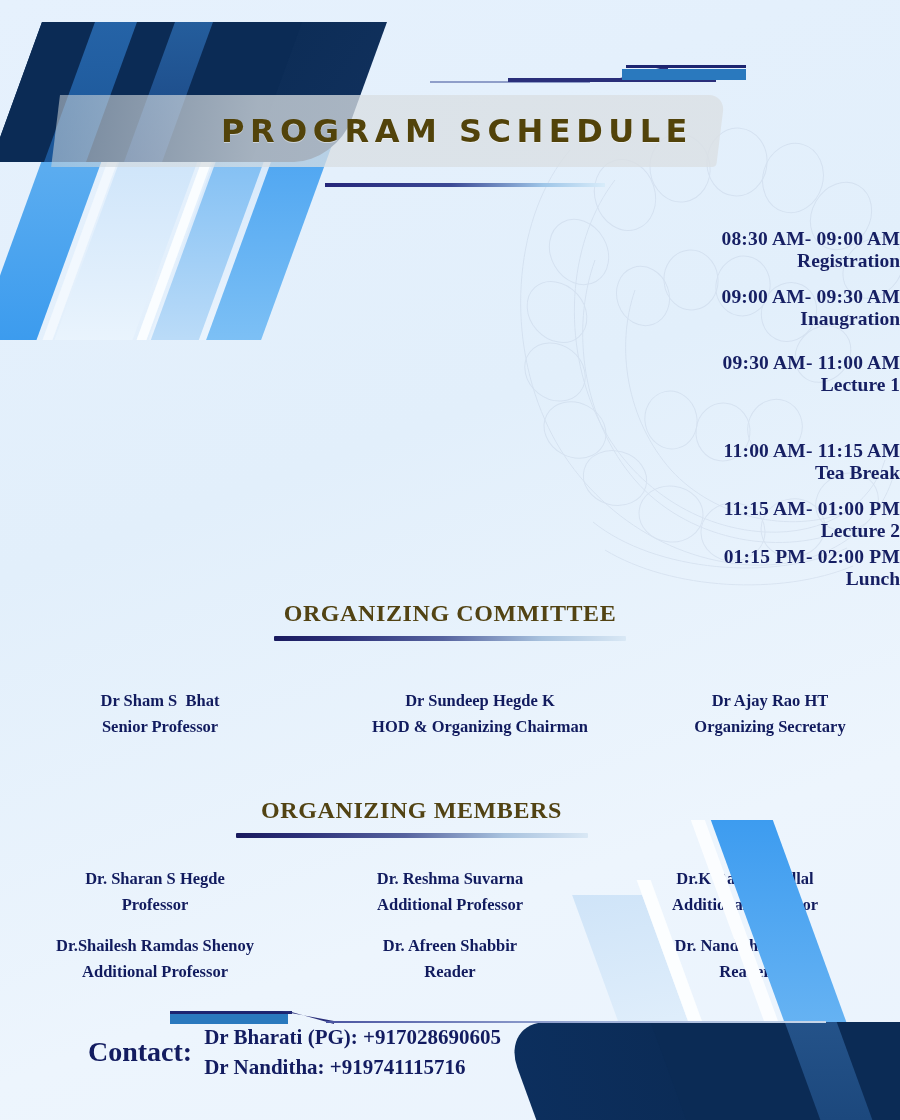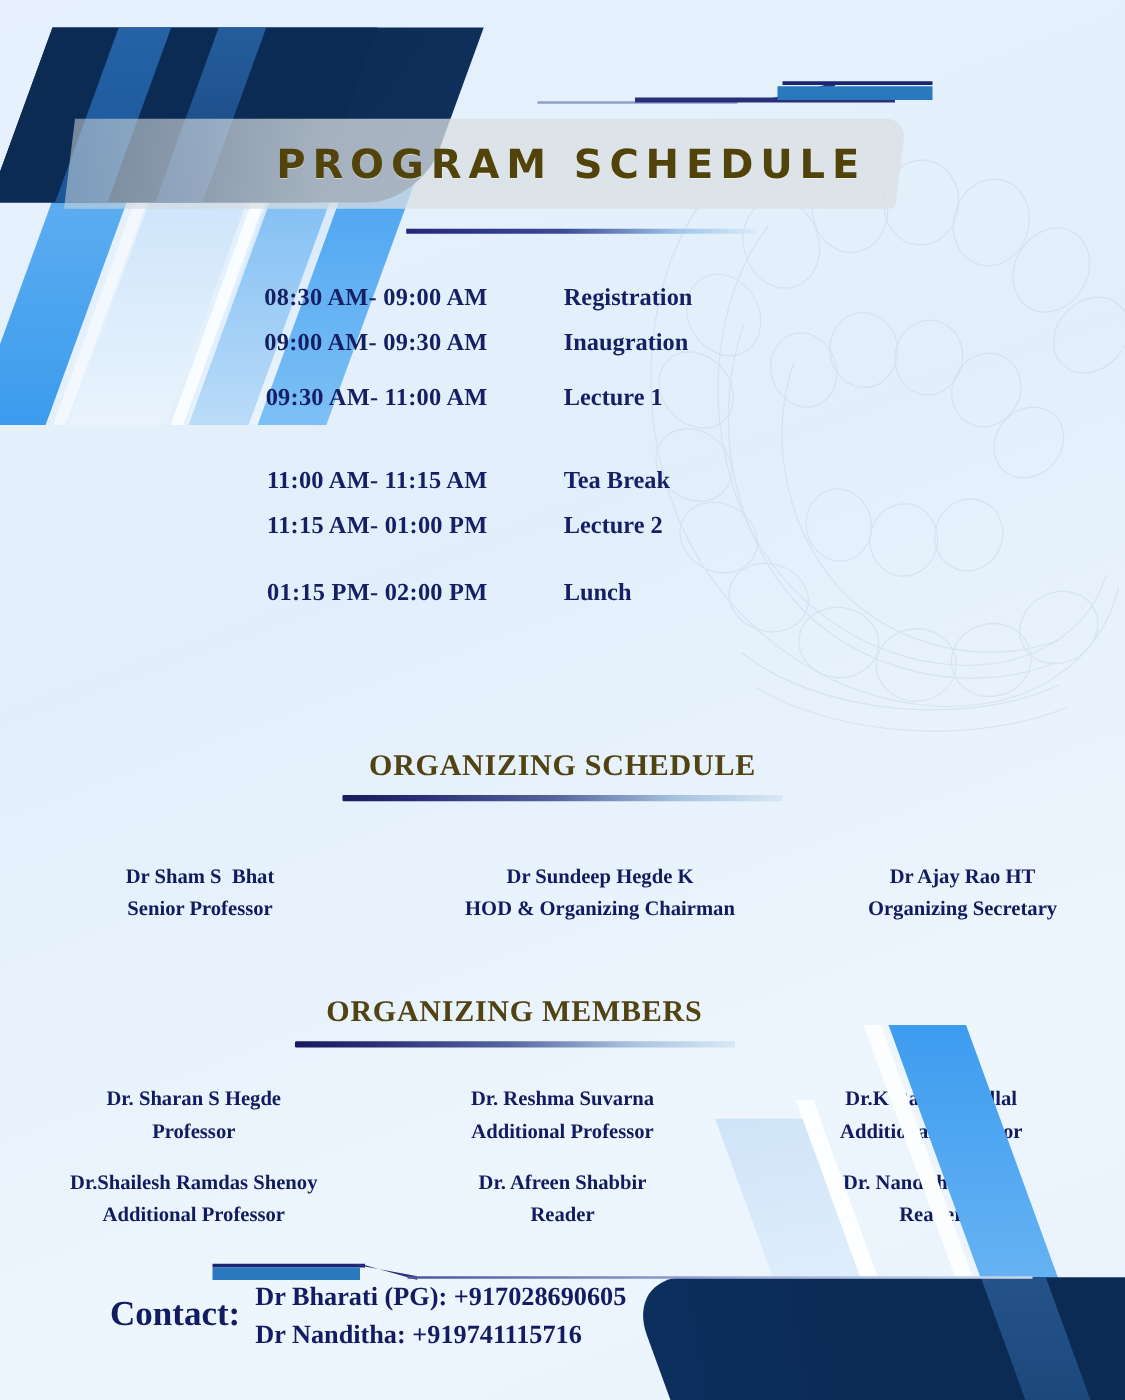--- a/index.html
+++ b/index.html
@@ -112,21 +112,21 @@
   #step-bot{position:absolute;left:170px;top:1008px;width:660px;height:22px;}
   #step-bot .bar-blue{position:absolute;left:0;top:6px;width:118px;height:10px;background:#2a79be;}
   #step-bot .cap{position:absolute;left:0;top:3px;width:122px;height:3px;background:#1d2570;}
   #step-bot .slant{position:absolute;left:110px;top:3px;width:54px;height:13px;background:#2a2f7a;
       clip-path:polygon(0 0,8px 0,100% 100%,100% calc(100% - 3px));}
   #step-bot .rule-long{position:absolute;left:156px;top:13px;width:500px;height:1.6px;
       background:linear-gradient(90deg,#4a54a0,#9fb0d8 55%,#c9d8ea);}
 
   
   #schedule{position:absolute;left:0;top:228px;width:900px;}
-  .srow{display:flex;align-items:flex-end;height:auto;}
+  .srow{display:flex;align-items:flex-end;height:auto;flex-direction:column;}
   .stime{
     width:390px;text-align:right;padding-right:0;
     color:#161f63;font-weight:700;font-size:19.5px;
     font-family:"Liberation Serif", serif;letter-spacing:.2px;
   }
   .sitem{
     flex:1;padding-left:61px;
     color:#161f63;font-weight:700;font-size:19.5px;
     font-family:"Liberation Serif", serif;
   }
@@ -248,32 +248,32 @@
       <div class="sitem">Inaugration</div>
     </div>
     <div class="srow" style="margin-bottom:14px;">
       <div class="stime">09:30 AM- 11:00 AM</div>
       <div class="sitem">Lecture 1</div>
     </div>
     <div class="srow" style="margin-bottom:14px;margin-top:44px;">
       <div class="stime">11:00 AM- 11:15 AM</div>
       <div class="sitem">Tea Break</div>
     </div>
-    <div class="srow" style="margin-bottom:32px;">
+    <div class="srow" style="margin-bottom:4px;">
       <div class="stime">11:15 AM- 01:00 PM</div>
       <div class="sitem">Lecture 2</div>
     </div>
     <div class="srow" style="margin-bottom:14px;">
       <div class="stime">01:15 PM- 02:00 PM</div>
       <div class="sitem">Lunch</div>
     </div>
   </div>
 
   <div id="committee-head">
-    <div class="section-head">ORGANIZING SCHEDULE</div>
+    <div class="section-head">ORGANIZING COMMITTEE</div>
     <div class="section-rule"></div>
   </div>
 
   <div id="committee-people" class="people">
     <div class="pcol">
       <div class="pname">Dr Sham S  Bhat</div>
       <div class="prole">Senior Professor</div>
     </div>
     <div class="pcol">
       <div class="pname">Dr Sundeep Hegde K</div>

